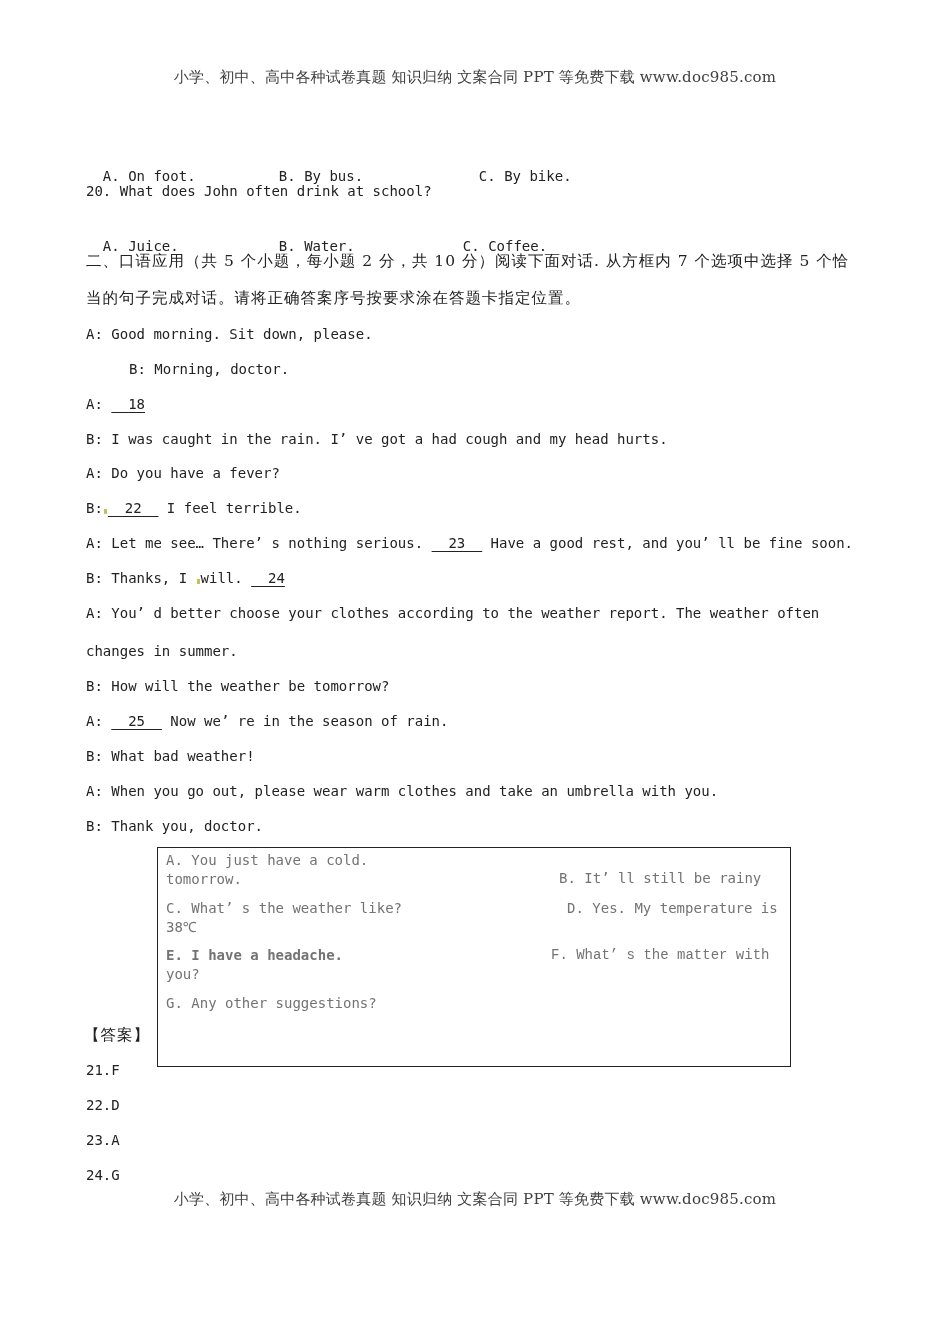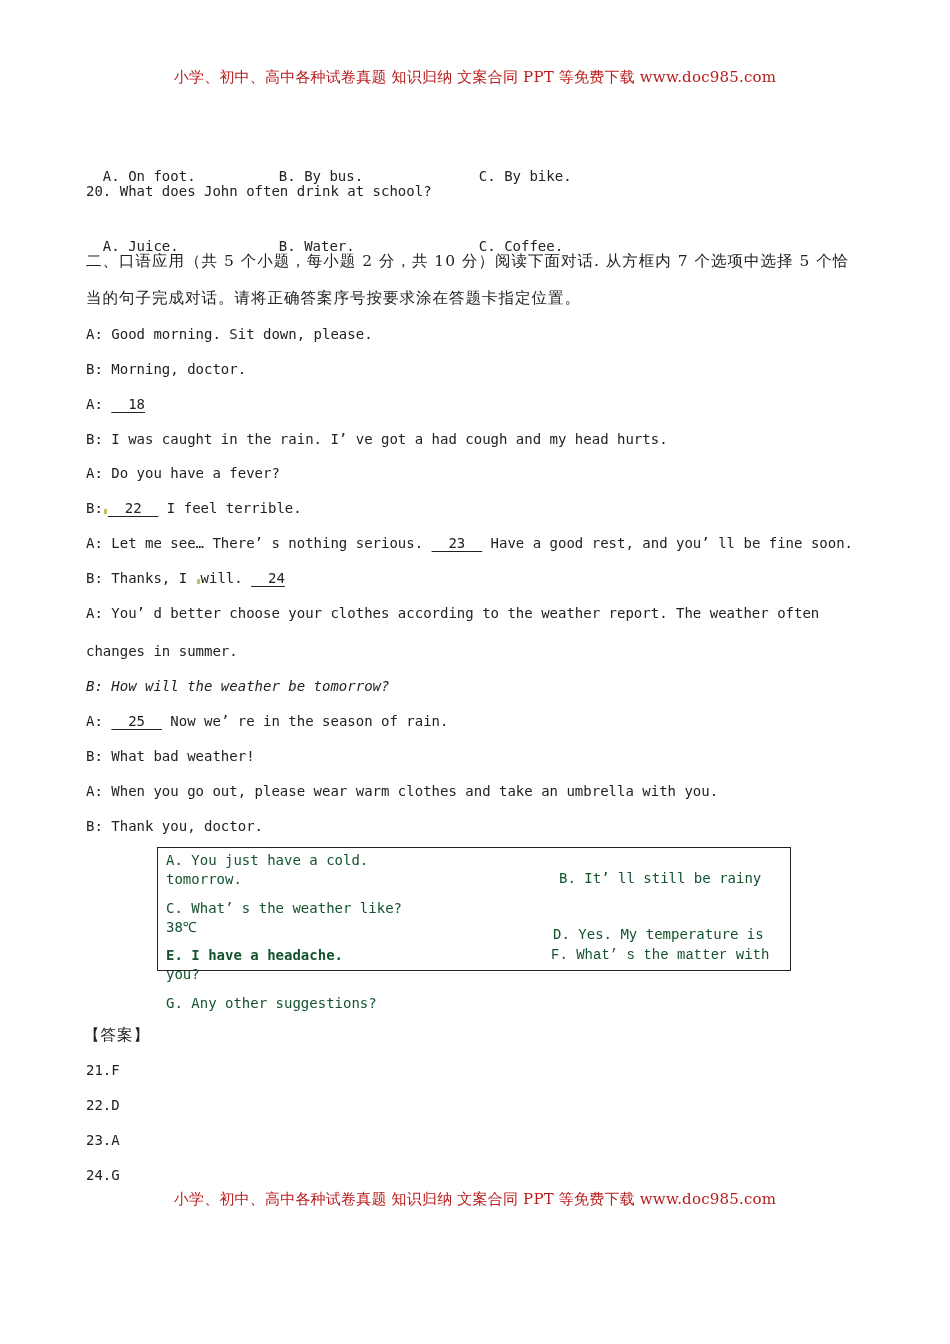--- a/index.html
+++ b/index.html
@@ -15,21 +15,21 @@
       color: #1a1a1a;
       font-family: "DejaVu Serif", "Liberation Serif", serif;
     }
     .header, .footer {
       position: absolute;
       left: 0;
       width: 950px;
       text-align: center;
       font-family: "DejaVu Serif", "Liberation Serif", serif;
       font-size: 15px;
-      color: #b91c1c;
+      color: #404040;
       letter-spacing: 0.2px;
     }
     .header { top: 68px; }
     .footer { top: 1190px; }
     .line {
       position: absolute;
       left: 86px;
       font-family: "DejaVu Sans Mono", "Liberation Mono", monospace;
       font-size: 14px;
       white-space: pre;
@@ -44,26 +44,26 @@
     .opt { display: inline-block; }
     .blank {
       text-decoration: underline;
       text-underline-offset: 3px;
     }
     .options-box {
       position: absolute;
       left: 157px;
       top: 847px;
       width: 634px;
-      height: 124px;
+      height: 220px;
       border: 1.5px solid #222;
       box-sizing: border-box;
       font-family: "DejaVu Sans Mono", "Liberation Mono", monospace;
       font-size: 14px;
-      color: #14532d;
+      color: #737373;
     }
     .box-cell {
       position: absolute;
       line-height: 19px;
       white-space: pre;
     }
     .mark {
       display: inline-block;
       width: 3px;
       height: 5px;
@@ -76,49 +76,49 @@
 <body>
 
 <div class="header">小学、初中、高中各种试卷真题 知识归纳 文案合同 PPT 等免费下载   www.doc985.com</div>
 
 <div class="line" style="top:146px;">
   <span class="opt" style="width:176px;">A. On foot.</span><span class="opt" style="width:200px;">B. By bus.</span><span class="opt">C. By bike.</span>
 </div>
 
 <div class="line" style="top:181px;">20. What does John often drink at school?</div>
 <div class="line" style="top:216px;">
-  <span class="opt" style="width:176px;">A. Juice.</span><span class="opt" style="width:200px;">B. Water.</span><span class="opt">C. Coffee.</span>
+  <span class="opt" style="width:176px;">A. Juice.</span><span class="opt" style="width:184px;">B. Water.</span><span class="opt">C. Coffee.</span>
 </div>
 
 <div class="line cn" style="top:251px;">二、口语应用（共 5 个小题，每小题 2 分，共 10 分）阅读下面对话. 从方框内 7 个选项中选择 5 个恰</div>
 <div class="line cn" style="top:288px;">当的句子完成对话。请将正确答案序号按要求涂在答题卡指定位置。</div>
 
 <div class="line" style="top:324px;">A: Good morning. Sit down, please.</div>
-<div class="line" style="top:359px;">B: Morning, doctor.</div>
+<div class="line" style="top:359px;margin-left:43px;">B: Morning, doctor.</div>
 <div class="line" style="top:394px;"><span>A: </span><span class="blank">  18</span></div>
 <div class="line" style="top:429px;">B: I was caught in the rain. I’ ve got a had cough and my head hurts.</div>
 <div class="line" style="top:463px;">A: Do you have a fever?</div>
 <div class="line" style="top:498px;"><span>B:</span><span class="mark"></span><span class="blank">  22  </span><span> I feel terrible.</span></div>
 <div class="line" style="top:533px;"><span>A: Let me see… There’ s nothing serious. </span><span class="blank">  23  </span><span> Have a good rest, and you’ ll be fine soon.</span></div>
 <div class="line" style="top:568px;"><span>B: Thanks, I </span><span class="mark"></span><span>will. </span><span class="blank">  24</span></div>
 <div class="line" style="top:603px;">A: You’ d better choose your clothes according to the weather report. The weather often</div>
 <div class="line" style="top:641px;">changes in summer.</div>
-<div class="line" style="top:676px;font-style:italic;">B: How will the weather be tomorrow?</div>
+<div class="line" style="top:676px;">B: How will the weather be tomorrow?</div>
 <div class="line" style="top:711px;"><span>A: </span><span class="blank">  25  </span><span> Now we’ re in the season of rain.</span></div>
 <div class="line" style="top:746px;">B: What bad weather!</div>
 <div class="line" style="top:781px;">A: When you go out, please wear warm clothes and take an umbrella with you.</div>
 <div class="line" style="top:816px;">B: Thank you, doctor.</div>
 
 <div class="options-box">
   <div class="box-cell" style="left:8px; top:3px;">A. You just have a cold.</div>
   <div class="box-cell" style="left:401px; top:3px;margin-top:18px;">B. It’ ll still be rainy</div>
   <div class="box-cell" style="left:8px; top:22px;">tomorrow.</div>
 
   <div class="box-cell" style="left:8px; top:51px;">C. What’ s the weather like?</div>
-  <div class="box-cell" style="left:395px; top:51px;margin-top:26px;">D. Yes. My temperature is</div>
+  <div class="box-cell" style="left:409px; top:51px;">D. Yes. My temperature is</div>
   <div class="box-cell" style="left:8px; top:70px;">38℃</div>
 
   <div class="box-cell" style="left:8px; top:98px;font-weight:bold;">E. I have a headache.</div>
   <div class="box-cell" style="left:393px; top:98px;font-family:Liberation Mono, monospace;">F. What’ s the matter with</div>
   <div class="box-cell" style="left:8px; top:117px;">you?</div>
 
   <div class="box-cell" style="left:8px; top:146px;">G. Any other suggestions?</div>
 </div>
 
 <div class="line cn" style="top:1025px; left:84px;">【答案】</div>

